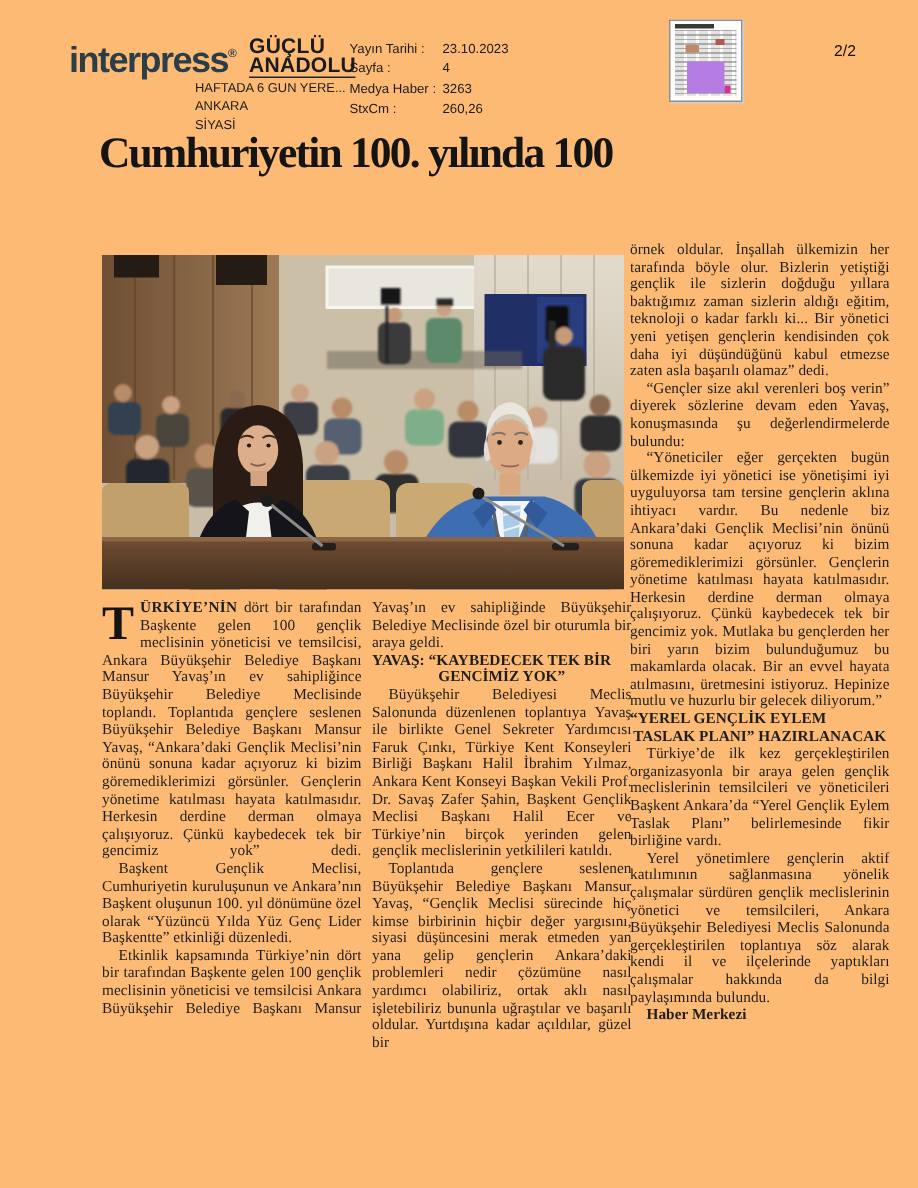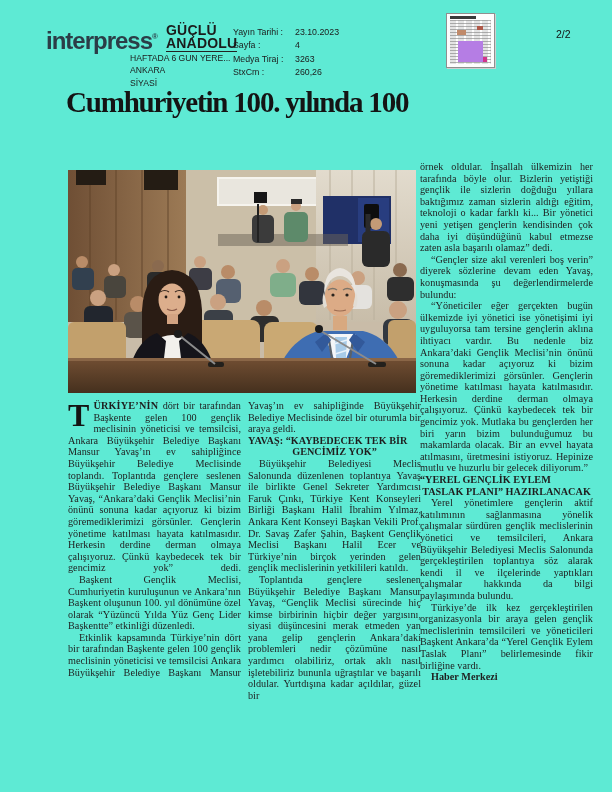--- a/index.html
+++ b/index.html
@@ -1,18 +1,18 @@
 <!DOCTYPE html>
 <html><head>
 <meta charset="utf-8">
 <style>
   html,body { margin:0; padding:0; background:#e9e9e9; }
   .page {
     position:relative; width:612px; height:792px; margin:0 auto;
-    background:#5eead4; overflow:hidden;
+    background:#fdba74; overflow:hidden;
     font-family:"Liberation Serif", serif; color:#1e1e1e;
   }
 
   
   .logo {
     position:absolute; left:46px; top:27px;
     font-family:"Liberation Sans", sans-serif; font-weight:bold;
     font-size:24px; letter-spacing:-1px; color:#2b3d47;
   }
   .logo sup { font-size:8px; letter-spacing:0; vertical-align:10px; }
@@ -105,21 +105,21 @@
   <div class="meta">
     <div class="meta-row">
       <span class="meta-label">Yayın Tarihi :</span>
       <span class="meta-value">23.10.2023</span>
     </div>
     <div class="meta-row">
       <span class="meta-label">Sayfa :</span>
       <span class="meta-value">4</span>
     </div>
     <div class="meta-row">
-      <span class="meta-label">Medya Tiraj :</span>
+      <span class="meta-label">Medya Haber :</span>
       <span class="meta-value">3263</span>
     </div>
     <div class="meta-row">
       <span class="meta-label">StxCm :</span>
       <span class="meta-value">260,26</span>
     </div>
   </div>
 
   <div class="thumb">
     <div class="t-masthead"></div>
@@ -301,18 +301,18 @@
     <p class="subhead">YAVAŞ: “KAYBEDECEK TEK BİR GENCİMİZ YOK”</p>
     <p class="ind">Büyükşehir Belediyesi Meclis Salonunda düzenlenen toplantıya Yavaş ile birlikte Genel Sekreter Yardımcısı Faruk Çınkı, Türkiye Kent Konseyleri Birliği Başkanı Halil İbrahim Yılmaz, Ankara Kent Konseyi Başkan Vekili Prof. Dr. Savaş Zafer Şahin, Başkent Gençlik Meclisi Başkanı Halil Ecer ve Türkiye’nin birçok yerinden gelen gençlik meclislerinin yetkilileri katıldı.</p>
     <p class="ind cont-last">Toplantıda gençlere seslenen Büyükşehir Belediye Başkanı Mansur Yavaş, “Gençlik Meclisi sürecinde hiç kimse birbirinin hiçbir değer yargısını, siyasi düşüncesini merak etmeden yan yana gelip gençlerin Ankara’daki problemleri nedir çözümüne nasıl yardımcı olabiliriz, ortak aklı nasıl işletebiliriz bununla uğraştılar ve başarılı oldular. Yurtdışına kadar açıldılar, güzel bir</p>
   </div>
 
   <div class="col col3">
     <p>örnek oldular. İnşallah ülkemizin her tarafında böyle olur. Bizlerin yetiştiği gençlik ile sizlerin doğduğu yıllara baktığımız zaman sizlerin aldığı eğitim, teknoloji o kadar farklı ki... Bir yönetici yeni yetişen gençlerin kendisinden çok daha iyi düşündüğünü kabul etmezse zaten asla başarılı olamaz” dedi.</p>
     <p class="ind">“Gençler size akıl verenleri boş verin” diyerek sözlerine devam eden Yavaş, konuşmasında şu değerlendirmelerde bulundu:</p>
     <p class="ind">“Yöneticiler eğer gerçekten bugün ülkemizde iyi yönetici ise yönetişimi iyi uyguluyorsa tam tersine gençlerin aklına ihtiyacı vardır. Bu nedenle biz Ankara’daki Gençlik Meclisi’nin önünü sonuna kadar açıyoruz ki bizim göremediklerimizi görsünler. Gençlerin yönetime katılması hayata katılmasıdır. Herkesin derdine derman olmaya çalışıyoruz. Çünkü kaybedecek tek bir gencimiz yok. Mutlaka bu gençlerden her biri yarın bizim bulunduğumuz bu makamlarda olacak. Bir an evvel hayata atılmasını, üretmesini istiyoruz. Hepinize mutlu ve huzurlu bir gelecek diliyorum.”</p>
     <p class="subhead">“YEREL GENÇLİK EYLEM TASLAK PLANI” HAZIRLANACAK</p>
+    <p class="ind">Türkiye’de ilk kez gerçekleştirilen organizasyonla bir araya gelen gençlik meclislerinin temsilcileri ve yöneticileri Başkent Ankara’da “Yerel Gençlik Eylem Taslak Planı” belirlemesinde fikir birliğine vardı.</p>
     <p class="ind">Yerel yönetimlere gençlerin aktif katılımının sağlanmasına yönelik çalışmalar sürdüren gençlik meclislerinin yönetici ve temsilcileri, Ankara Büyükşehir Belediyesi Meclis Salonunda gerçekleştirilen toplantıya söz alarak kendi il ve ilçelerinde yaptıkları çalışmalar hakkında da bilgi paylaşımında bulundu.</p>
-    <p class="ind">Türkiye’de ilk kez gerçekleştirilen organizasyonla bir araya gelen gençlik meclislerinin temsilcileri ve yöneticileri Başkent Ankara’da “Yerel Gençlik Eylem Taslak Planı” belirlemesinde fikir birliğine vardı.</p>
     <p class="byline">Haber Merkezi</p>
   </div>
 
 </div>
 
 </body></html>

